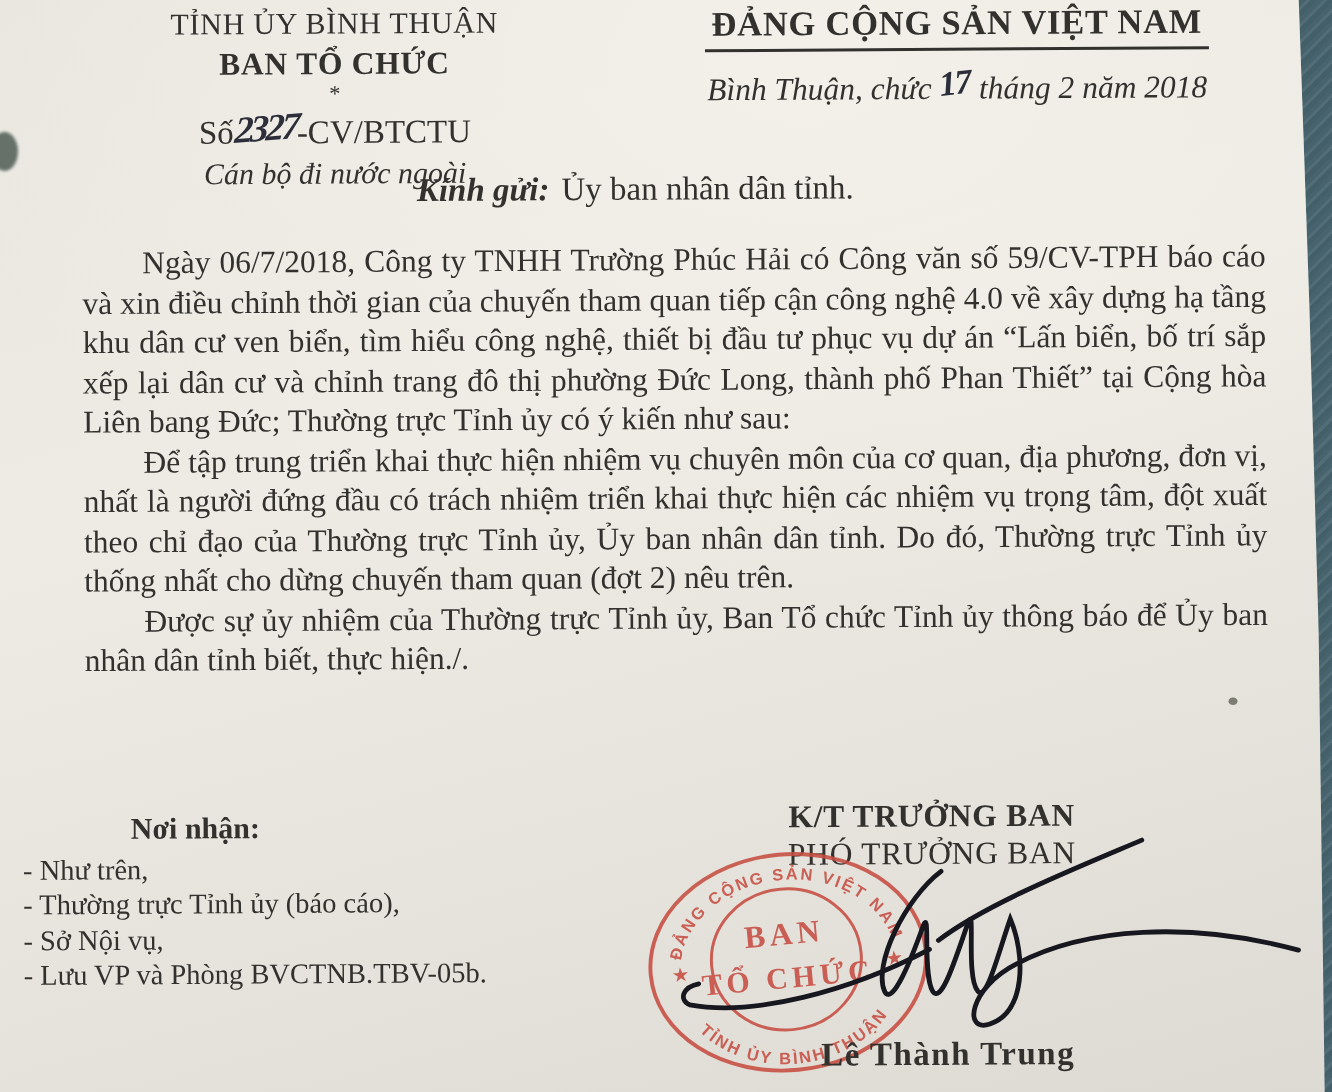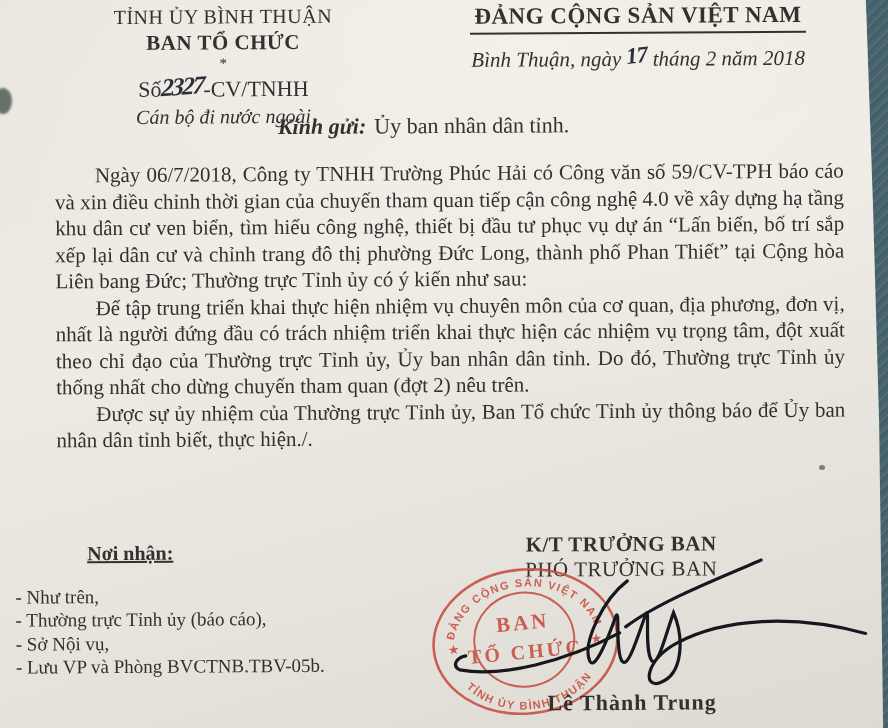--- a/index.html
+++ b/index.html
@@ -41,21 +41,21 @@
   .hand-day{font-size:23px; letter-spacing:-1px; transform:rotate(-6deg); position:relative; top:-3px;}
 
   
   .salutation{position:absolute; left:80px; top:113px; width:690px; text-align:center; font-size:22px;}
   .salutation .label{font-style:italic; font-weight:600; margin-right:8px;text-align:right;}
   .body-text{position:absolute; left:56px; top:160px; width:789px; font-size:21px; line-height:26.5px; text-align:justify;}
   .body-text p{text-indent:40px;}
 
   
   .recipients{position:absolute; left:14px; top:540px; font-size:19px; line-height:23.5px;}
-  .recipients-title{font-size:20px; font-weight:bold; text-decoration:underline; margin-left:72px; margin-bottom:19px;}
+  .recipients-title{font-size:20px; font-weight:bold; margin-left:72px; margin-bottom:3px;}
   .signing{position:absolute; left:455px; top:533px; width:330px; text-align:center; line-height:1.2;}
   .signing-authority{font-size:21px; font-weight:bold; letter-spacing:.5px;}
   .signing-position{font-size:21px; letter-spacing:.5px;}
   .signer-name{position:absolute; left:470px; top:691px; width:320px; text-align:center;
     font-size:22px; font-weight:bold; letter-spacing:1px;}
 
   
   .stamp{position:absolute; left:426px; top:566px; width:196px; height:158px;
     transform:rotate(-5deg); opacity:.88;}
   .stamp text{fill:var(--stamp-red);}
@@ -74,27 +74,27 @@
 </head>
 <body>
 
 <div class="paper">
   <div class="content">
 
     <div class="issuer">
       <div class="issuer-parent">TỈNH ỦY BÌNH THUẬN</div>
       <div class="issuer-org">BAN TỔ CHỨC</div>
       <div class="issuer-star">*</div>
-      <div class="doc-number"><span>Số</span><span class="hand hand-number">2327</span><span>-CV/TNHH</span></div>
+      <div class="doc-number"><span>Số</span><span class="hand hand-number">2327</span><span>-CV/BTCTU</span></div>
       <div class="doc-subject">Cán bộ đi nước ngoài</div>
     </div>
 
     <div class="party">
       <div><span class="party-motto">ĐẢNG CỘNG SẢN VIỆT NAM</span></div>
-      <div class="place-date"><span>Bình Thuận, ngày</span> <span class="hand hand-day">17</span> <span>tháng 2 năm 2018</span></div>
+      <div class="place-date"><span>Bình Thuận, chức</span> <span class="hand hand-day">17</span> <span>tháng 2 năm 2018</span></div>
     </div>
 
     <div class="salutation">
       <span class="label">Kính gửi:</span><span>Ủy ban nhân dân tỉnh.</span>
     </div>
 
     <div class="body-text">
       <p>Ngày 06/7/2018, Công ty TNHH Trường Phúc Hải có Công văn số 59/CV-TPH báo cáo và xin điều chỉnh thời gian của chuyến tham quan tiếp cận công nghệ 4.0 về xây dựng hạ tầng khu dân cư ven biển, tìm hiểu công nghệ, thiết bị đầu tư phục vụ dự án “Lấn biển, bố trí sắp xếp lại dân cư và chỉnh trang đô thị phường Đức Long, thành phố Phan Thiết” tại Cộng hòa Liên bang Đức; Thường trực Tỉnh ủy có ý kiến như sau:</p>
       <p>Để tập trung triển khai thực hiện nhiệm vụ chuyên môn của cơ quan, địa phương, đơn vị, nhất là người đứng đầu có trách nhiệm triển khai thực hiện các nhiệm vụ trọng tâm, đột xuất theo chỉ đạo của Thường trực Tỉnh ủy, Ủy ban nhân dân tỉnh. Do đó, Thường trực Tỉnh ủy thống nhất cho dừng chuyến tham quan (đợt 2) nêu trên.</p>
       <p>Được sự ủy nhiệm của Thường trực Tỉnh ủy, Ban Tổ chức Tỉnh ủy thông báo để Ủy ban nhân dân tỉnh biết, thực hiện./.</p>

